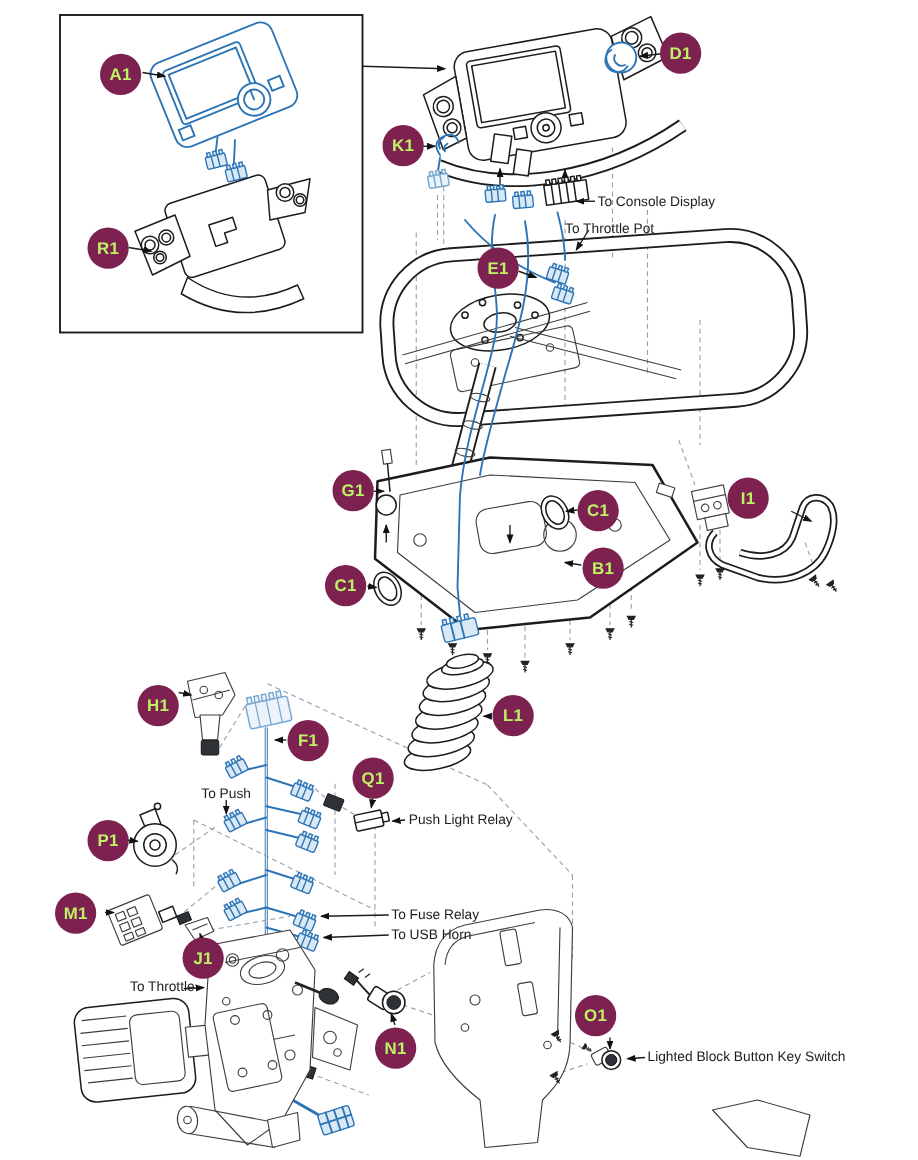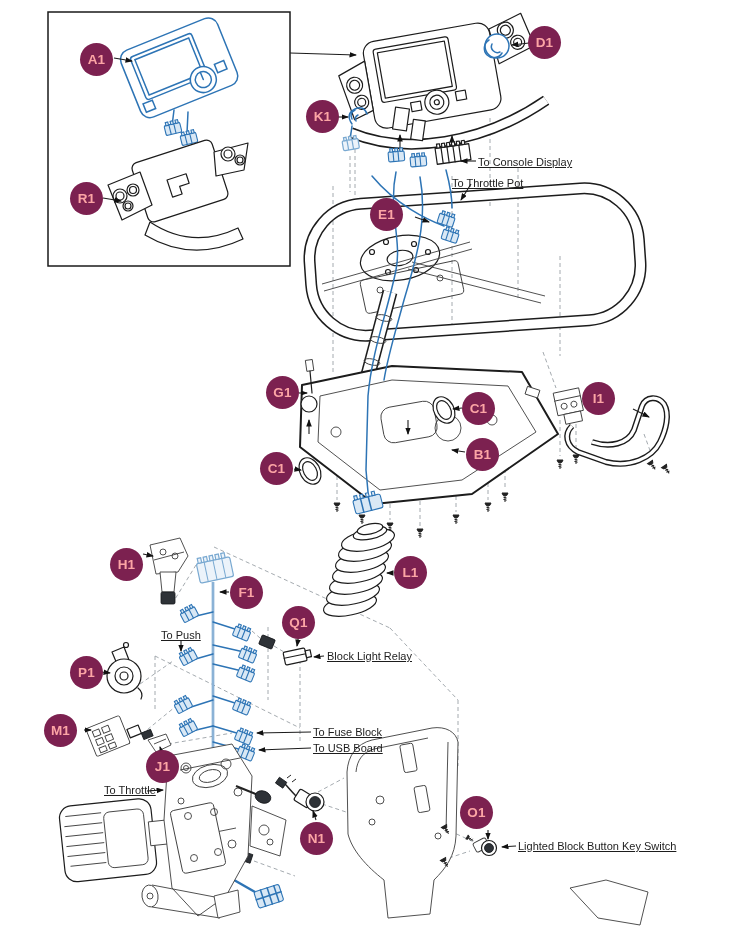--- a/index.html
+++ b/index.html
@@ -22,23 +22,23 @@
   .bluef{stroke:var(--wire);fill:#fff;stroke-width:1.5;}
   .conn{fill:var(--conn-fill);stroke:var(--wire);stroke-width:1.1;}
   .connL{fill:#ECF3FA;stroke:#79A9D1;stroke-width:1.2;}
   .dark{fill:#2E3237;stroke:#14171A;stroke-width:0.8;}
   .dash{stroke:#9AA0A6;fill:none;stroke-width:0.9;stroke-dasharray:4 3;}
   .lead{stroke:var(--line);fill:none;stroke-width:1.1;}
   .tube{stroke:var(--line);fill:none;}
   .tubew{stroke:#fff;fill:none;}
   .scr{stroke:#222;fill:#222;stroke-width:1;}
   .callout{position:absolute;width:33px;height:33px;border-radius:50%;
-           background:var(--callout-bg);color:#fca5a5;font-weight:bold;font-size:13.5px;
+           background:var(--callout-bg);color:#bef264;font-weight:bold;font-size:13.5px;
            display:flex;align-items:center;justify-content:center;letter-spacing:.2px;z-index:3;}
-  .ann{position:absolute;font-size:11px;color:#1d1d1d;white-space:nowrap;z-index:2;text-decoration:underline;}
+  .ann{position:absolute;font-size:11px;color:#1d1d1d;white-space:nowrap;z-index:2;}
 </style>
 </head>
 <body>
 
 <div class="page">
 
 <svg class="art" width="734" height="928" viewBox="0 0 734 928">
   <defs>
     <marker id="arw" markerWidth="9" markerHeight="8" refX="6.5" refY="2.8" orient="auto" markerUnits="userSpaceOnUse">
       <path d="M0,0 L7.5,2.8 L0,5.6 Z" fill="#111"></path>
@@ -527,21 +527,21 @@
     </div>
 <div class="callout" style="left:70px;top:182px">
       <span>R1</span>
     </div>
 <div class="callout" style="left:528px;top:26px">
       <span>D1</span>
     </div>
 <div class="callout" style="left:306px;top:100px">
       <span>K1</span>
     </div>
-<div class="callout" style="left:370px;top:198px">
+<div class="callout" style="left:382px;top:198px">
       <span>E1</span>
     </div>
 <div class="callout" style="left:266px;top:376px">
       <span>G1</span>
     </div>
 <div class="callout" style="left:462px;top:392px">
       <span>C1</span>
     </div>
 <div class="callout" style="left:466px;top:438px">
       <span>B1</span>
@@ -576,19 +576,19 @@
 <div class="callout" style="left:300px;top:822px">
       <span>N1</span>
     </div>
 <div class="callout" style="left:460px;top:796px">
       <span>O1</span>
     </div>
 
 <div class="ann" style="left:478px;top:156px">To Console Display</div>
 <div class="ann" style="left:452px;top:177px">To Throttle Pot</div>
 <div class="ann" style="left:161px;top:629px">To Push</div>
-<div class="ann" style="left:327px;top:650px">Block Light Relay</div>
-<div class="ann" style="left:313px;top:726px">To Fuse Block</div>
-<div class="ann" style="left:313px;top:742px">To USB Board</div>
+<div class="ann" style="left:327px;top:650px">Push Light Relay</div>
+<div class="ann" style="left:313px;top:726px">To Fuse Relay</div>
+<div class="ann" style="left:313px;top:742px">To USB Horn</div>
 <div class="ann" style="left:104px;top:784px">To Throttle</div>
 <div class="ann" style="left:518px;top:840px">Lighted Block Button Key Switch</div>
 
 </div>
 
 </body></html>

